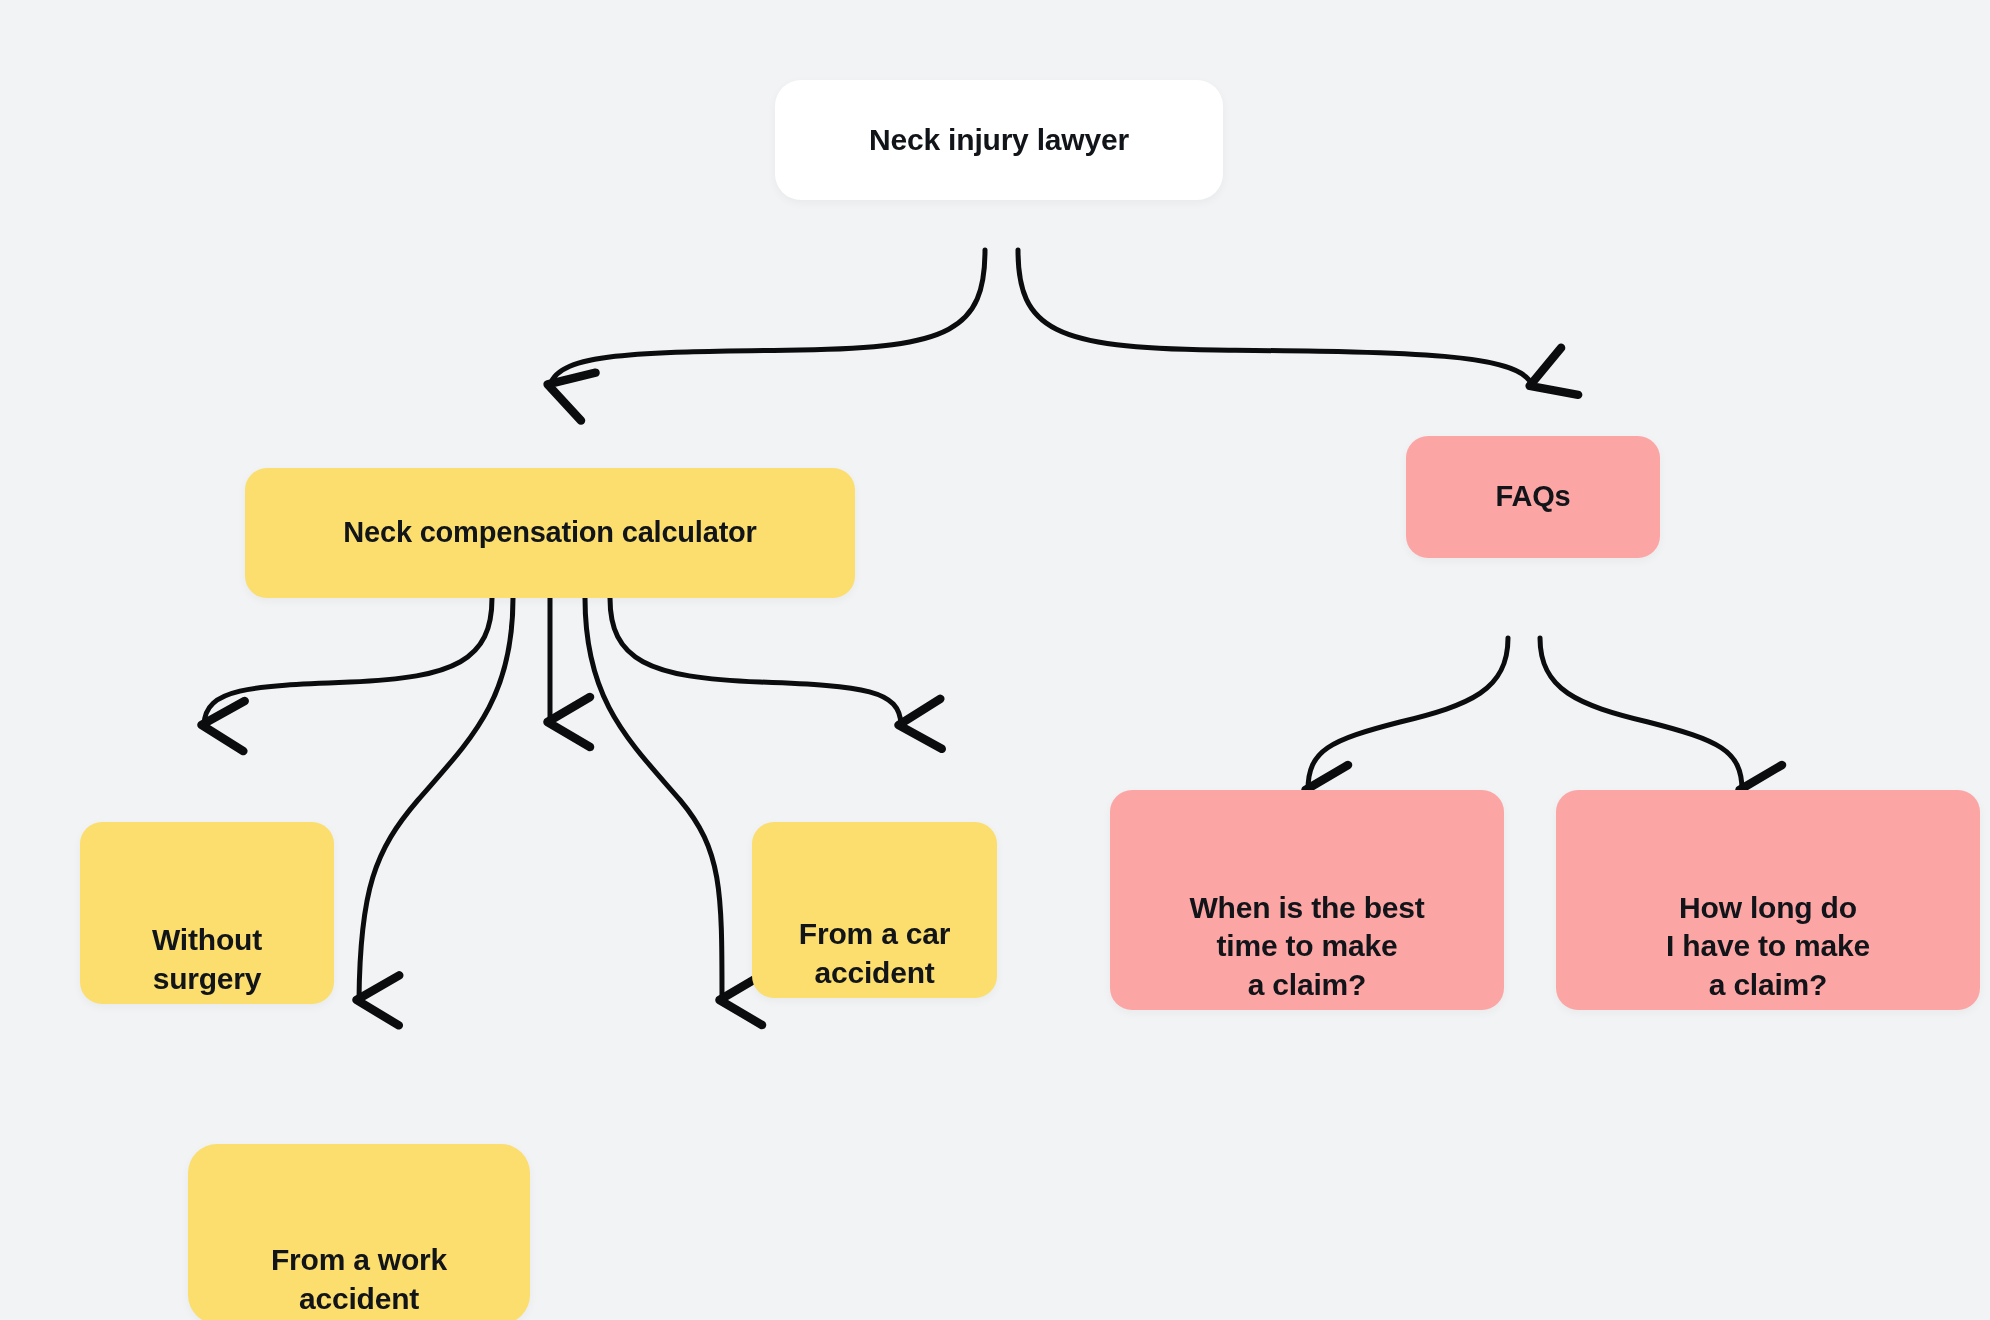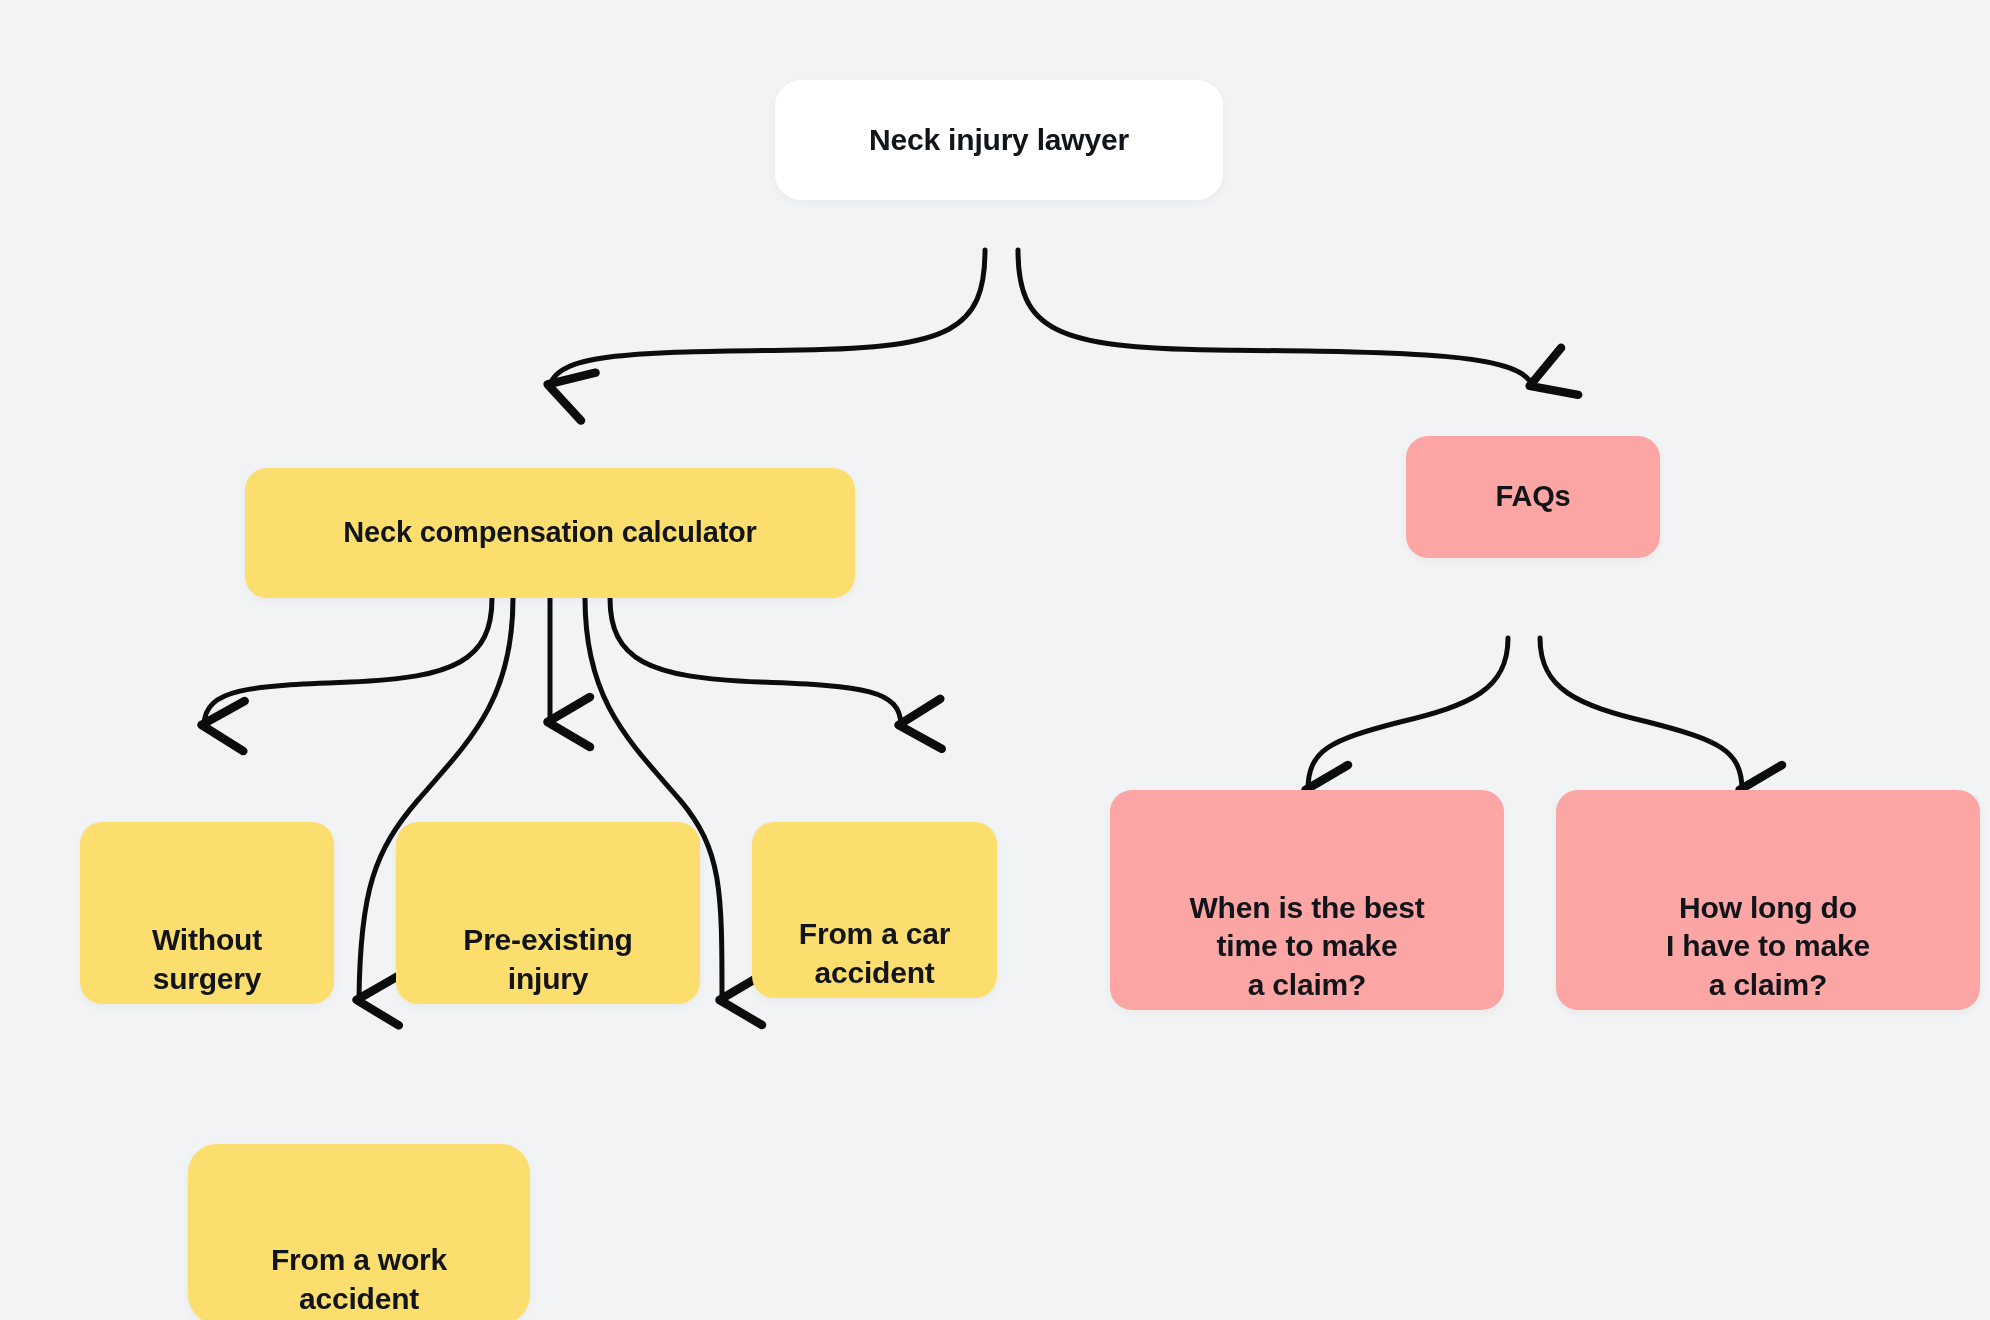--- a/index.html
+++ b/index.html
@@ -104,24 +104,20 @@
 
   <div class="node node-purple lvl2" style="left:1406px; top:436px; width:254px; height:122px;">
     <span class="node-label">FAQs</span>
   </div>
 
   <div class="node node-yellow lvl3" style="left:80px; top:786px; width:254px; height:182px;">
     <span class="node-label">Without
 surgery</span>
   </div>
 
-  <div class="node node-yellow lvl3" style="left:396px; top:786px; width:304px; height:182px;">
-    <span class="node-label">Pre-existing
-injury</span>
-  </div>
 
   <div class="node node-yellow lvl3" style="left:752px; top:786px; width:245px; height:176px;">
     <span class="node-label">From a car
 accident</span>
   </div>
 
   <div class="node node-yellow lvl3" style="left:188px; top:1108px; width:342px; height:180px;border-radius:29px;">
     <span class="node-label">From a work
 accident</span>
   </div>

